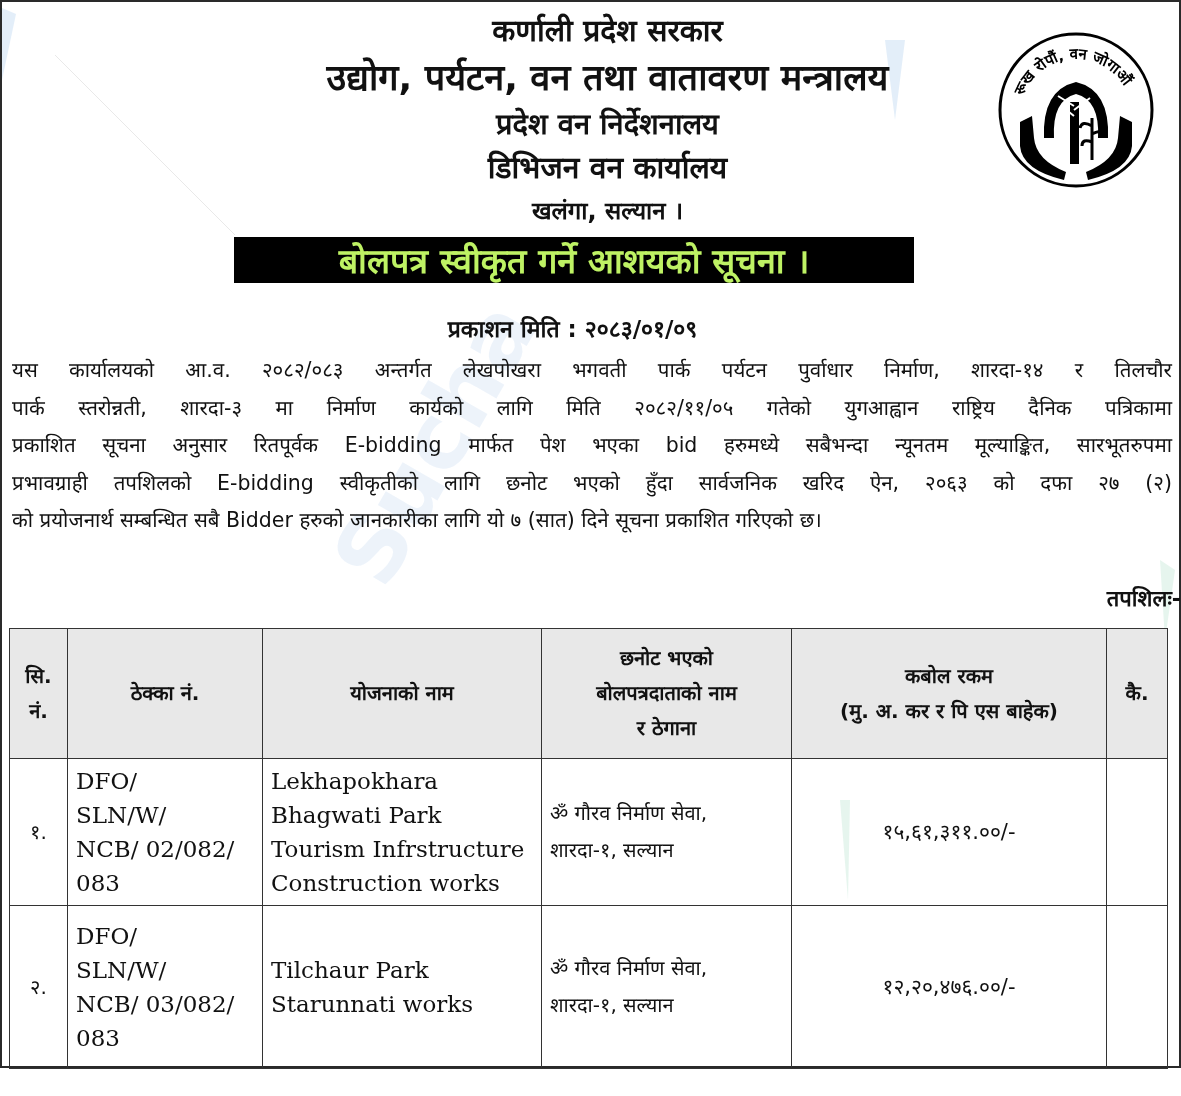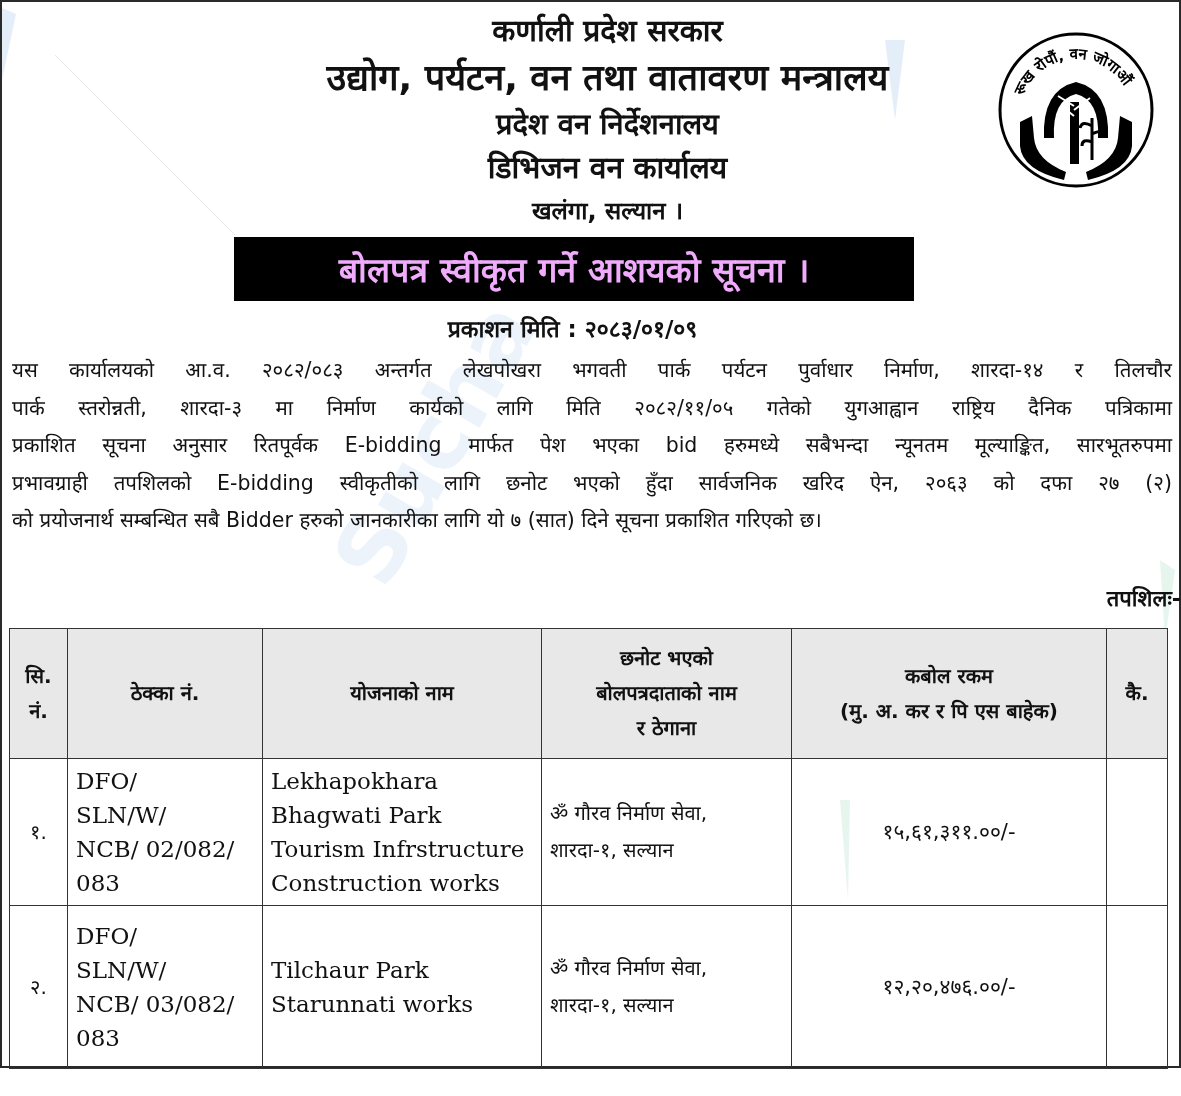--- a/index.html
+++ b/index.html
@@ -11,22 +11,22 @@
   .frame-bottom { position:absolute; left:0; top:1066px; width:1181px; height:2px; background:#2a2a2a; }
   .header { position: absolute; left: 17px; top: 10px; width: 1181px; text-align: center; }
   .h-line { font-family: "DejaVu Sans", "Liberation Sans", sans-serif; font-weight: bold;
             white-space: nowrap; line-height: 1; }
   .h1 { font-size: 30px; margin-top: 6px; }
   .h2 { font-size: 36px; margin-top: 14px; }
   .h3 { font-size: 29px; margin-top: 14px; }
   .h4 { font-size: 30px; margin-top: 14px; }
   .h5 { font-size: 24px; margin-top: 16px; }
   .logo { position: absolute; left: 992px; top: 30px; width: 168px; height: 160px; }
-  .title-bar { position: absolute; left: 234px; top: 237px; width: 680px; height: 64px;
-               background: #000; color: #f0abfc; display: flex; align-items: center; justify-content: center;
+  .title-bar { position: absolute; left: 234px; top: 237px; width: 680px; height: 46px;
+               background: #000; color: #bef264; display: flex; align-items: center; justify-content: center;
                font-family: "DejaVu Sans", "Liberation Sans", sans-serif; font-weight: bold; font-size: 34px;
                white-space: nowrap; }
   .pub-date { position: absolute; left: 0; width: 1145px; top: 312px; text-align: center;
               font-family: "DejaVu Sans", "Liberation Sans", sans-serif; font-weight: bold; font-size: 23px; }
   .body-text { position: absolute; left: 12px; top: 352px; width: 1160px;
                font-family: "DejaVu Sans", "Liberation Sans", sans-serif; font-size: 20.5px; line-height: 37.5px;
                text-align: justify; }
   .body-text .line { display: block; white-space: nowrap; text-align-last: justify; }
   .body-text .line.last { text-align-last: left; }
   .schedule-label { position: absolute; left: 0; width: 1181px; top: 582px; text-align: right;

